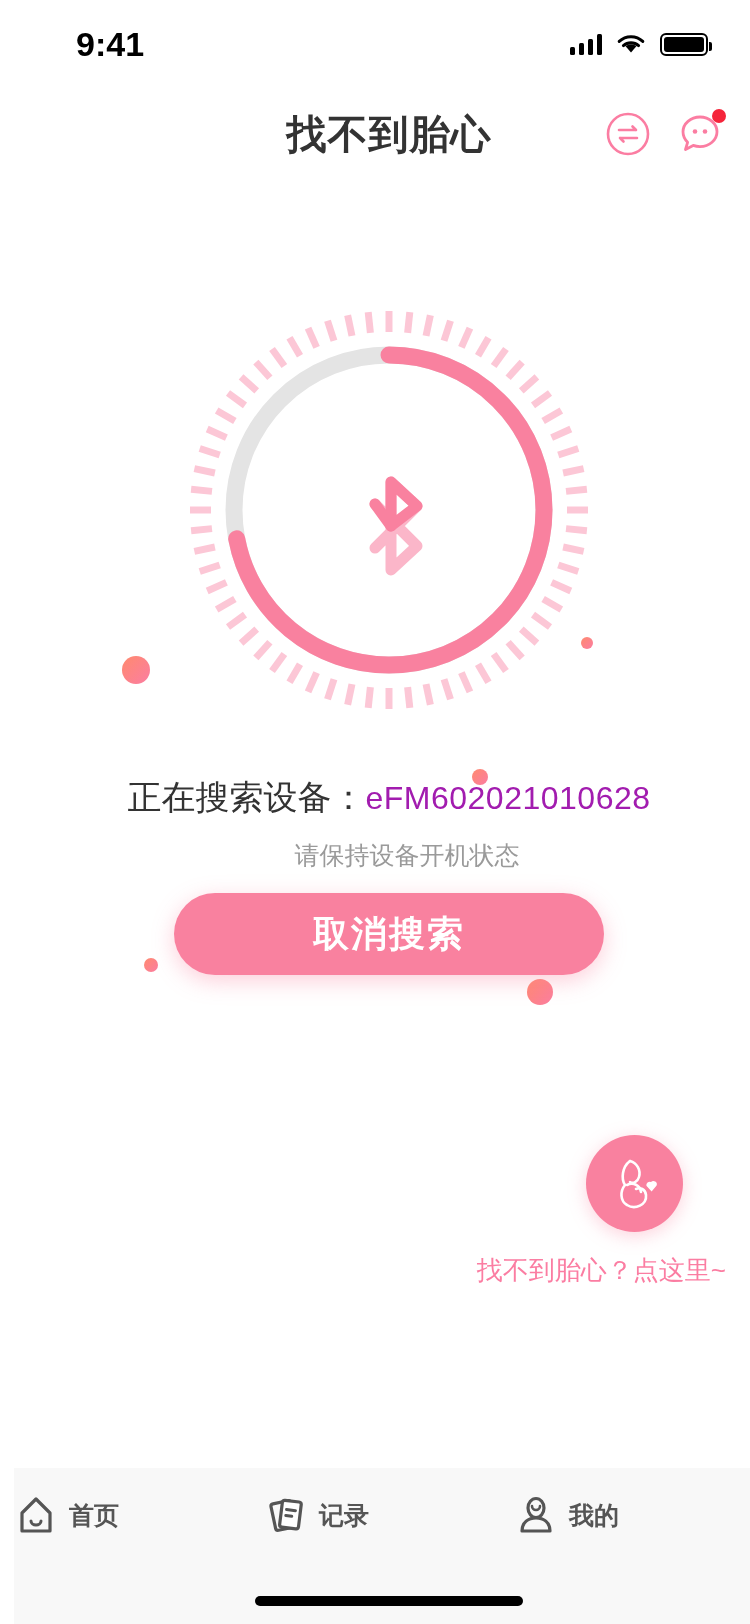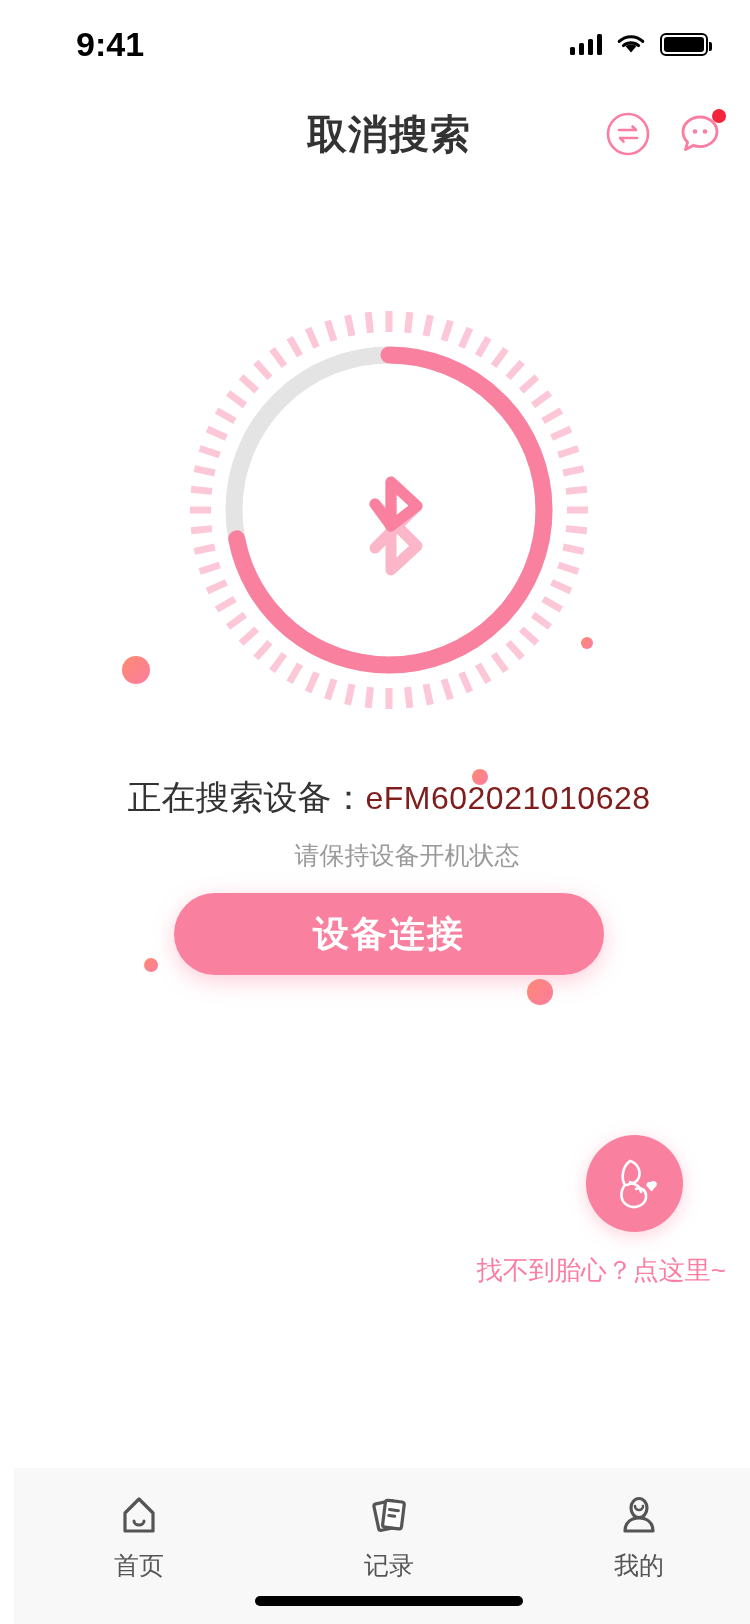--- a/index.html
+++ b/index.html
@@ -69,21 +69,21 @@
   .dot.d3 { left:130px; top:668px; width:14px; height:14px; }
   .dot.d4 { left:458px; top:479px; width:16px; height:16px; }
   .dot.d5 { left:513px; top:689px; width:26px; height:26px; }
 
   
   .searching {
     position:absolute; top:775px; left:0; width:750px;
     text-align:center; white-space:nowrap;
   }
   .searching .lbl { font-size:34px; font-weight:normal; color:#333333; }
-  .searching .sn  { font-size:32px; color:#7f1d1d; letter-spacing:0.5px; }
+  .searching .sn  { font-size:32px; color:#a21caf; letter-spacing:0.5px; }
   .hint {
     position:absolute; top:839px; left:0; width:750px; text-align:center;
     font-size:25px; color:#9a9a9a;padding-left:36px;
   }
 
   
   .cancel-btn {
     position:absolute; left:160px; top:893px; width:430px; height:82px;
     border:none; border-radius:41px;
     background:#f9819f;
@@ -105,22 +105,22 @@
     font-size:26px; color:#fb7da2; white-space:nowrap; cursor:pointer;
   }
 
   
   .tabbar {
     position:absolute; left:0; bottom:0; width:750px; height:156px;
     background:#f8f8f8; display:flex; align-items:flex-start;
     padding-top:24px;
   }
   .tab {
-    flex:1; display:flex; flex-direction:column; align-items:center;
-    gap:11px; cursor:pointer;
+    flex:1; display:flex; flex-direction:row; align-items:center;
+    gap:11px; cursor:pointer;font-weight:bold;
   }
   .tab .ticon { height:46px; display:flex; align-items:center; justify-content:center; }
   .tab .tlabel { font-size:25px; color:#555555; }
   .tab.active .tlabel { color:#fb7da2; }
 
   .home-indicator {
     position:absolute; left:50%; transform:translateX(-50%);
     bottom:18px; width:268px; height:10px; background:#000; border-radius:5px;
   }
 </style>
@@ -143,21 +143,21 @@
         <path d="M3.2 8.4 A17 17 0 0 1 26.8 8.4" stroke="#000" stroke-width="3" fill="none" stroke-linecap="round"></path>
         <path d="M7.4 12.6 A11.4 11.4 0 0 1 22.6 12.6" stroke="#000" stroke-width="3" fill="none" stroke-linecap="round"></path>
       </svg>
       <div class="battery">
           <span></span>
         </div>
     </div>
   </div>
 
   <div class="navbar">
-    <div class="nav-title">取消搜索</div>
+    <div class="nav-title">找不到胎心</div>
     <div class="nav-actions">
 
       <div class="nav-icon">
         <svg width="48" height="48" viewBox="0 0 48 48">
           <circle cx="24" cy="24" r="20" fill="none" stroke="#fb7da2" stroke-width="2.6"></circle>
           <path d="M15 20 H32 M28.5 16.5 L32 20" stroke="#fb7da2" stroke-width="2.6" fill="none" stroke-linecap="round" stroke-linejoin="round"></path>
           <path d="M33 28 H16 M19.5 31.5 L16 28" stroke="#fb7da2" stroke-width="2.6" fill="none" stroke-linecap="round" stroke-linejoin="round"></path>
         </svg>
       </div>
 
@@ -256,21 +256,21 @@
         <path d="M0 -18 L-16 -40" fill="none" stroke="#f9819f" stroke-width="11" stroke-linecap="round" stroke-linejoin="round" transform="translate(2,34)"></path>
       </g>
     </svg>
   </div>
 
   <div class="searching">
     <span class="lbl">正在搜索设备：</span><span class="sn">eFM602021010628</span>
   </div>
   <div class="hint">请保持设备开机状态</div>
 
-  <button class="cancel-btn">设备连接</button>
+  <button class="cancel-btn">取消搜索</button>
 
   <div class="fab-wrap">
     <div class="fab">
       <svg width="70" height="70" viewBox="0 0 70 70">
         <path d="M30 12 C22 18 21 30 25 36 C20 42 20 52 27 56 C35 61 47 56 46 46 C45.4 40 40 38 36 40" fill="none" stroke="#fff" stroke-width="2.6" stroke-linecap="round" stroke-linejoin="round"></path>
         <path d="M30 12 C37 14 41 21 39 28 C37.6 33 33 35 30 33" fill="none" stroke="#fff" stroke-width="2.6" stroke-linecap="round" stroke-linejoin="round"></path>
         <path d="M27 36 C33 33 40 36 41 43" fill="none" stroke="#fff" stroke-width="2.6" stroke-linecap="round"></path>
         <path d="M51 33 a3.4 3.4 0 0 1 5.6 3.6 L51.6 42.6 L46.4 36.8 A3.4 3.4 0 0 1 51 33 Z" fill="#fff"></path>
       </svg>
     </div>

